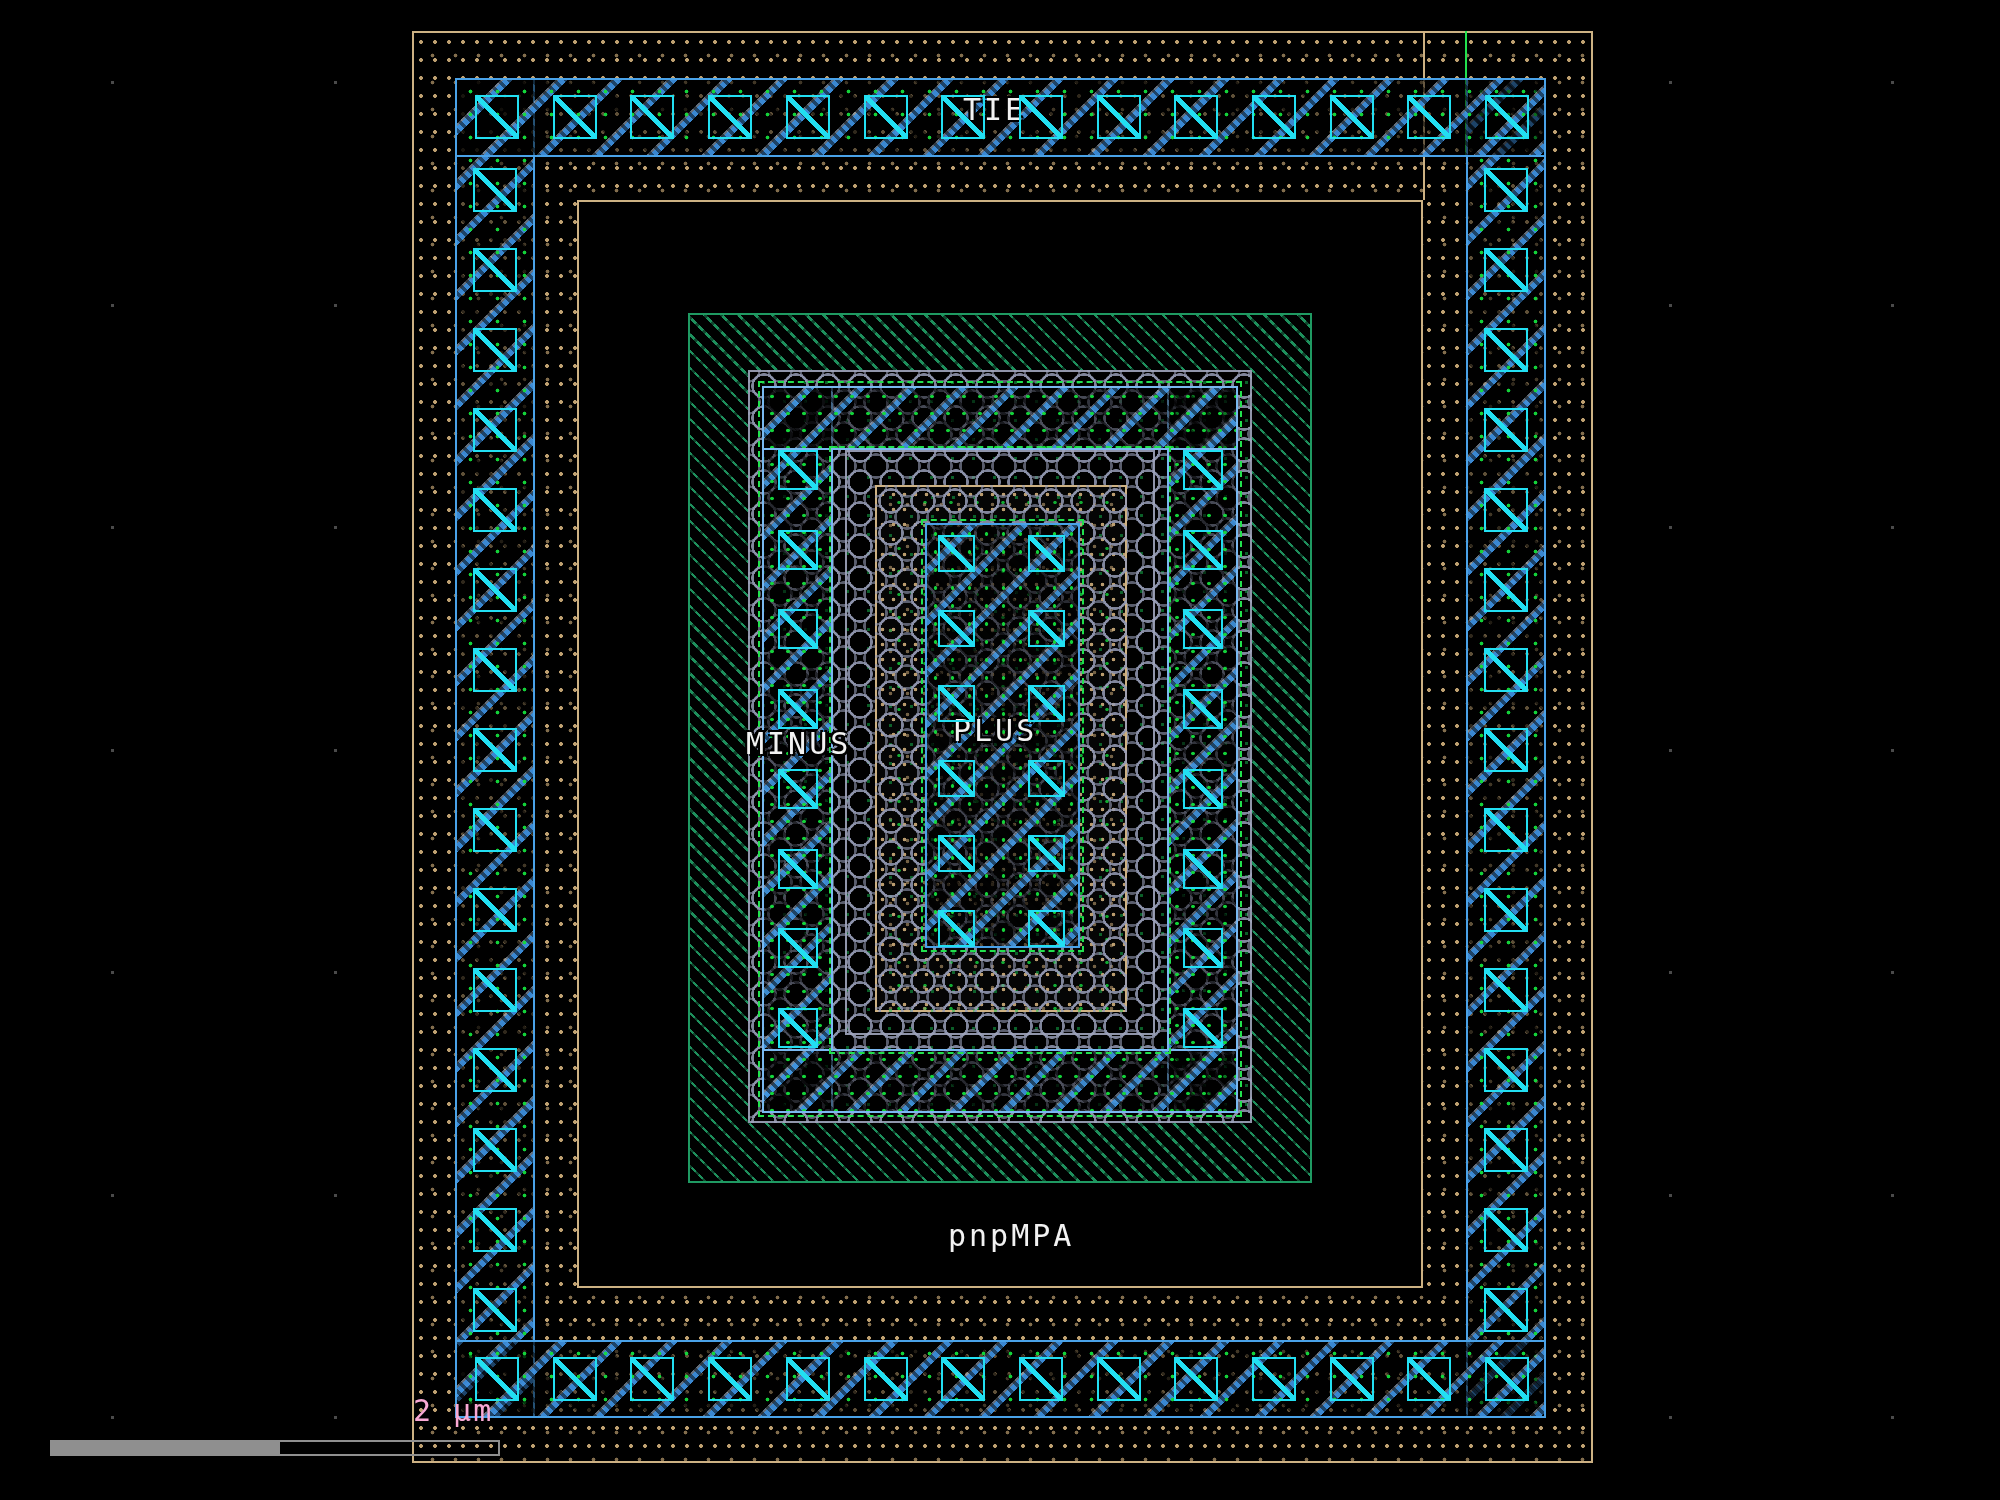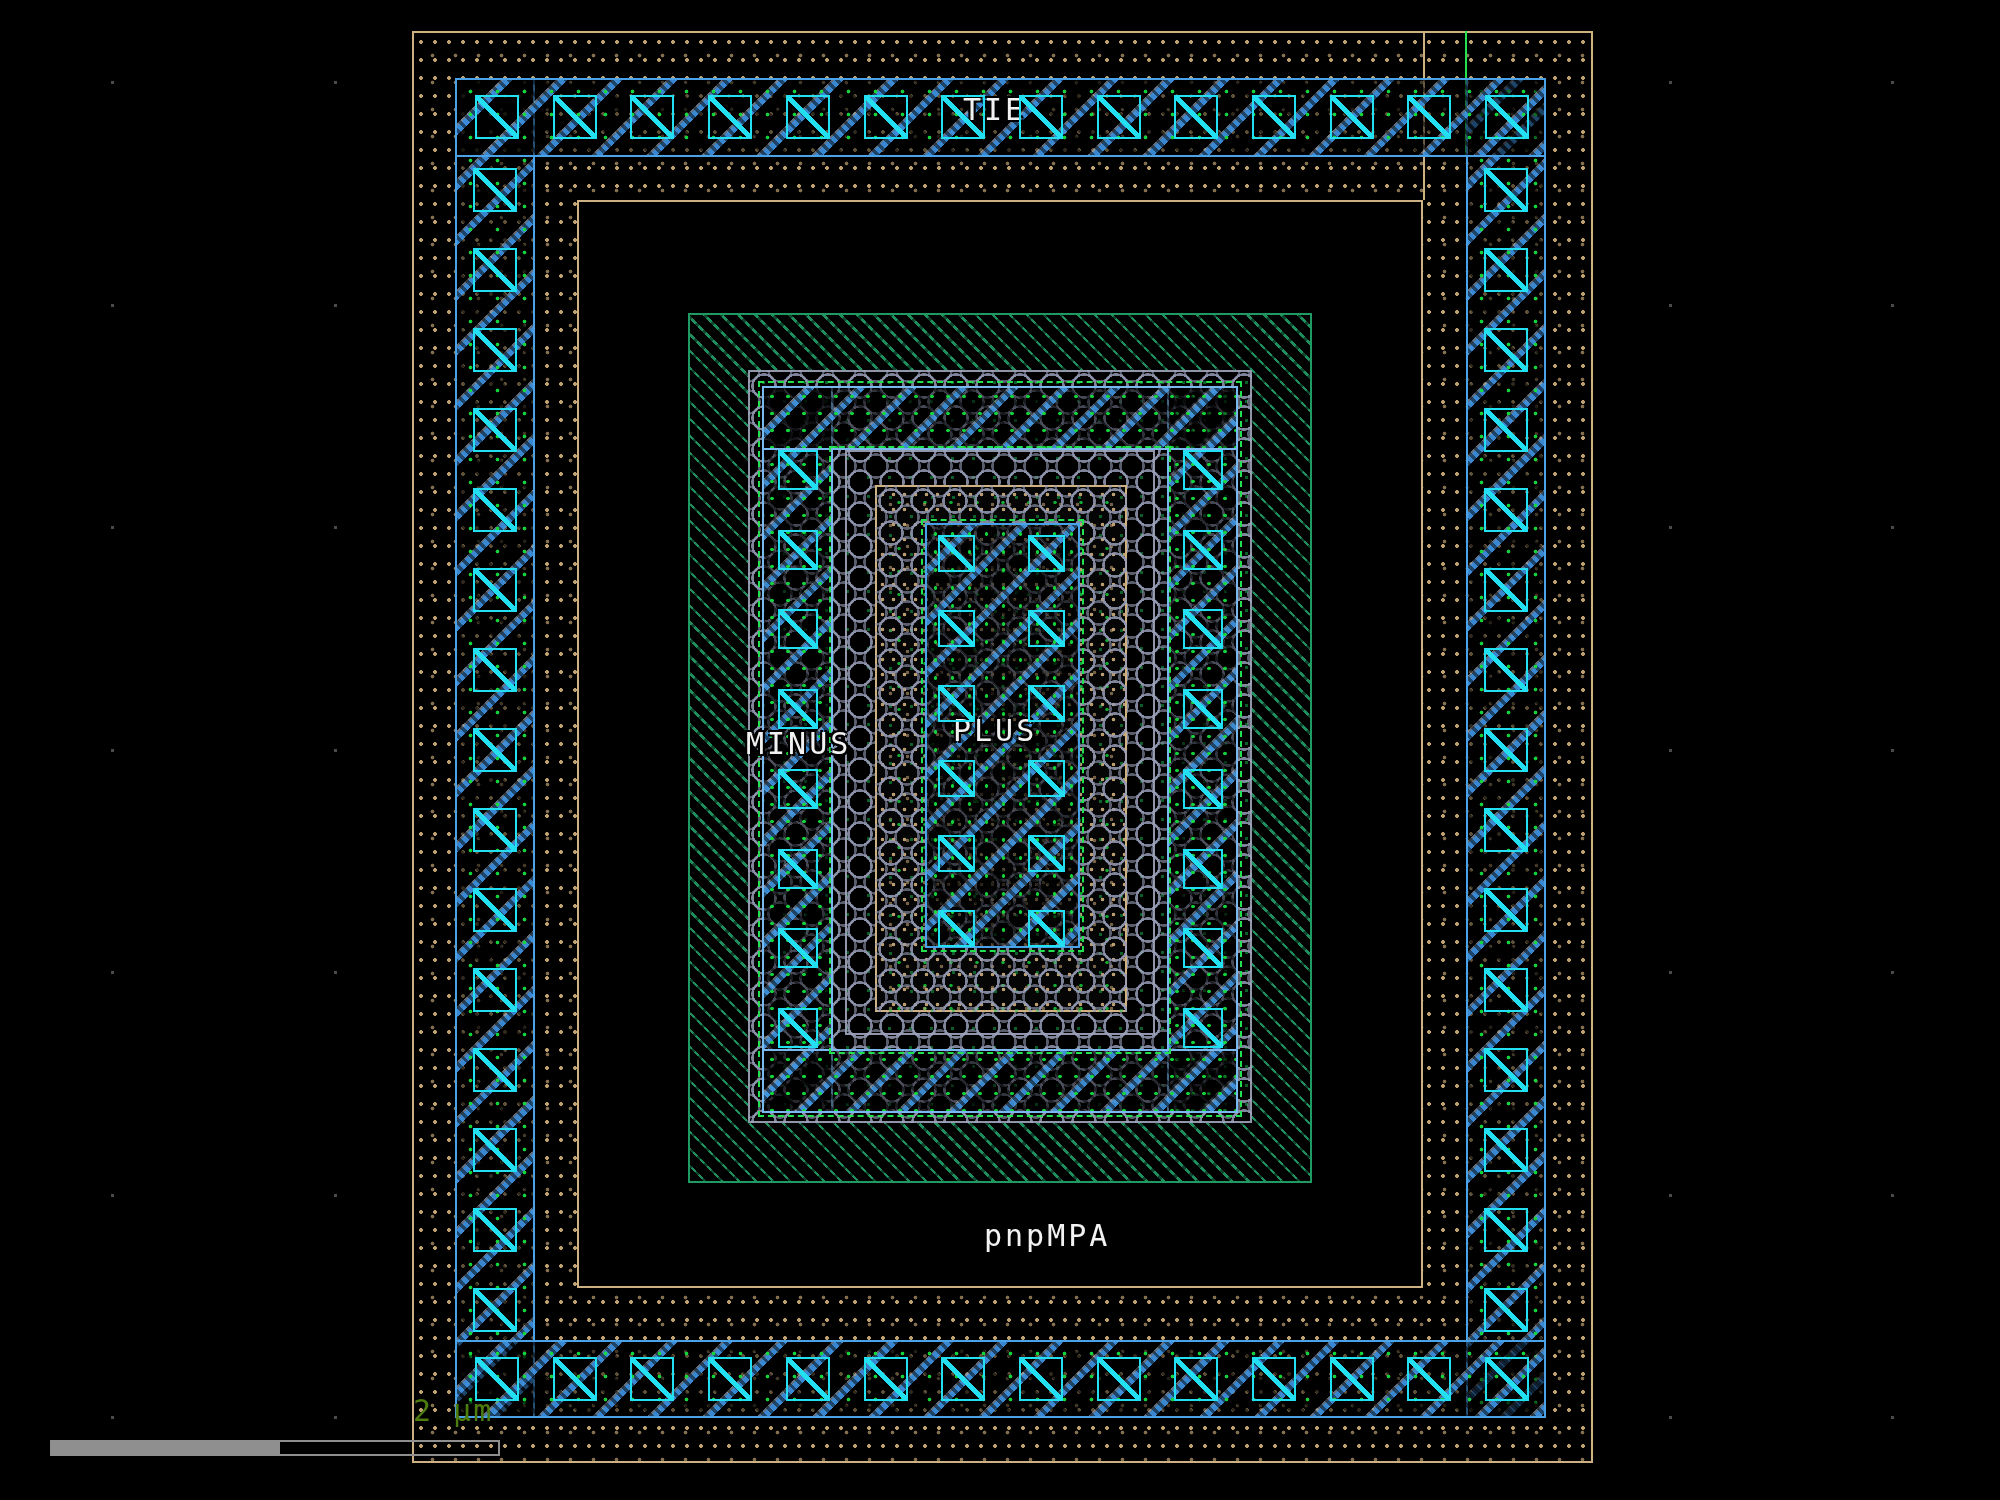--- a/index.html
+++ b/index.html
@@ -120,25 +120,25 @@
   }
 
   .lbl{
     font-size:30px;line-height:30px;letter-spacing:3px;color:var(--text-white,#f2f2f2);
     text-shadow:2px 2px 0 #000,-2px -2px 0 #000,2px -2px 0 #000,-2px 2px 0 #000;
     white-space:pre;
   }
   #lbl-tie{left:963px;top:95px;}
   #lbl-minus{left:746px;top:729px;}
   #lbl-plus{left:953px;top:716px;}
-  #lbl-cell{left:984px;top:1221px;}
+  #lbl-cell{left:948px;top:1221px;}
 
   .scalebar-fill{left:50px;top:1440px;width:228px;height:16px;background:var(--scalebar-gray,#8f8f8f);}
   .scalebar-outline{left:278px;top:1440px;width:222px;height:16px;border:2px solid var(--scalebar-gray,#8f8f8f);}
-  #lbl-scale{left:413px;top:1396px;font-size:30px;line-height:30px;color:#4d7c0f;letter-spacing:2px;white-space:pre;}
+  #lbl-scale{left:413px;top:1396px;font-size:30px;line-height:30px;color:#f9a8d4;letter-spacing:2px;white-space:pre;}
 </style>
 </head>
 <body>
 
 <div id="canvas">
   <div id="grid-dots">
       <div class="grid-dot" style="left: 111px; top: 81px;"></div>
       <div class="grid-dot" style="left: 111px; top: 303.5px;"></div>
       <div class="grid-dot" style="left: 111px; top: 526px;"></div>
       <div class="grid-dot" style="left: 111px; top: 748.5px;"></div>

